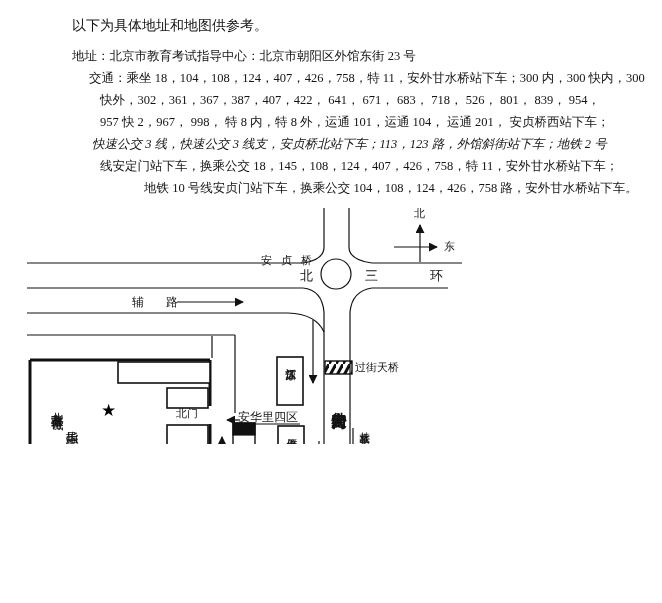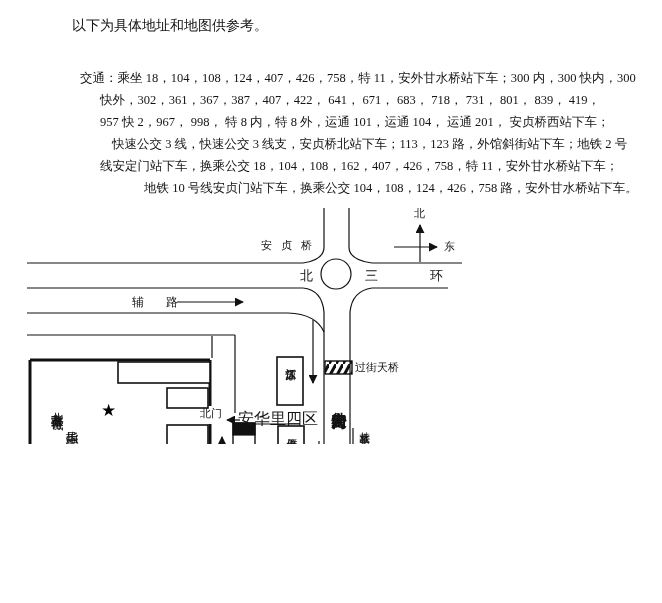--- a/index.html
+++ b/index.html
@@ -7,41 +7,42 @@
         font-family:"Liberation Serif","DejaVu Serif",serif;color:#111111;}
   .doc-line{position:absolute;white-space:pre;font-size:12.5px;line-height:1.2;
             font-family:"Liberation Serif","DejaVu Serif",serif;color:#141414;}
   .doc-title{font-size:14px;}
   .map-svg{position:absolute;left:0;top:0;}
   .lbl{position:absolute;white-space:pre;color:#141414;
        font-family:"Liberation Serif","DejaVu Serif",serif;line-height:1.06;}
   .v{writing-mode:vertical-rl;text-orientation:upright;}
   .ring{font-size:13px;letter-spacing:52px;}
   .fu{font-size:12px;letter-spacing:22px;}
-  .anzhenqiao{font-size:11px;letter-spacing:9px;}
+  .anzhenqiao{font-size:11px;letter-spacing:9px;margin-top:15px;}
   .s11{font-size:11px;}
-  .s12{font-size:16px;}
+  .s12{font-size:12px;}
   .s13{font-size:13px;}
   .avenue{font-size:15px;font-weight:bold;letter-spacing:0.5px;}
   .stop{font-size:10.5px;letter-spacing:1px;}
   .center-name{font-size:12.5px;letter-spacing:1px;}
   .star{font-size:17px;color:#000;}
   .pmark{font-size:10px;color:#666;font-family:"DejaVu Sans",sans-serif;}
 </style>
 </head>
 <body>
 
 <div class="page">
 
   <div class="doc-line doc-title" style="left:72px;top:18px;">以下为具体地址和地图供参考。</div>
-  <div class="doc-line" style="left:80px;top:71px;">交通：乘坐 18，104，108，124，407，426，758，特 11，安外甘水桥站下车；300 内，300 快内，300</div>
-  <div class="doc-line" style="left:100px;top:93px;">快外，302，361，367，387，407，422， 641， 671， 683， 718， 731， 801， 839， 419，</div>
+  <div class="doc-line" style="left:72px;top:49px;">地址：北京市教育考试指导中心：北京市朝阳区外馆东街 23 号</div>
+  <div class="doc-line" style="left:89px;top:71px;">交通：乘坐 18，104，108，124，407，426，758，特 11，安外甘水桥站下车；300 内，300 快内，300</div>
+  <div class="doc-line" style="left:100px;top:93px;">快外，302，361，367，387，407，422， 641， 671， 683， 718， 526， 801， 839， 954，</div>
   <div class="doc-line" style="left:100px;top:115px;">957 快 2，967， 998， 特 8 内，特 8 外，运通 101，运通 104， 运通 201， 安贞桥西站下车；</div>
-  <div class="doc-line" style="left:112px;top:137px;">快速公交 3 线，快速公交 3 线支，安贞桥北站下车；113，123 路，外馆斜街站下车；地铁 2 号</div>
-  <div class="doc-line" style="left:100px;top:159px;">线安定门站下车，换乘公交 18，104，108，162，407，426，758，特 11，安外甘水桥站下车；</div>
+  <div class="doc-line" style="left:92px;top:137px;font-style:italic;">快速公交 3 线，快速公交 3 线支，安贞桥北站下车；113，123 路，外馆斜街站下车；地铁 2 号</div>
+  <div class="doc-line" style="left:100px;top:159px;">线安定门站下车，换乘公交 18，145，108，124，407，426，758，特 11，安外甘水桥站下车；</div>
   <div class="doc-line" style="left:100px;top:181px;margin-left:44px;">地铁 10 号线安贞门站下车，换乘公交 104，108，124，426，758 路，安外甘水桥站下车。</div>
 
   <svg class="map-svg" width="662" height="603" viewBox="0 0 662 603">
     <defs>
       <marker id="ah" viewBox="0 0 10 10" refX="9" refY="5" markerWidth="9" markerHeight="9" orient="auto" markerUnits="userSpaceOnUse">
         <path d="M0 0 L10 5 L0 10 Z" fill="#111"></path>
       </marker>
       <pattern id="hatch" width="7" height="13" patternUnits="userSpaceOnUse">
         <path d="M0 13 L7 0" stroke="#111" stroke-width="3"></path>
       </pattern>
@@ -155,21 +156,21 @@
   <div class="lbl anzhenqiao" style="left:261px;top:240px;">安贞桥</div>
   <div class="lbl s11" style="left:414px;top:208px;">北</div>
   <div class="lbl s11" style="left:444px;top:241px;">东</div>
   <div class="lbl ring" style="left:267px;top:269px;margin-left:33px;">北三环</div>
   <div class="lbl fu" style="left:132px;top:296px;">辅路</div>
   <div class="lbl s11" style="left:355px;top:362px;">过街天桥</div>
   <div class="lbl s11 v" style="left:284px;top:360px;">江苏饭店</div>
   <div class="lbl s12" style="left:238px;top:411px;">安华里四区</div>
   <div class="lbl center-name v" style="left:50px;top:402px;">北京市教育考试</div>
   <div class="lbl center-name v" style="left:65px;top:421px;">指导中心</div>
-  <div class="lbl s11" style="left:200px;top:408px;text-align:right;">北门</div>
+  <div class="lbl s11" style="left:176px;top:408px;text-align:right;">北门</div>
   <div class="lbl s11" style="left:184px;top:501px;">南门</div>
   <div class="lbl stop v" style="left:239px;top:437px;">安贞旅馆</div>
   <div class="lbl s11 v" style="left:285px;top:430px;">信义大厦</div>
   <div class="lbl avenue v" style="left:330px;top:399px;">安定门外大街</div>
   <div class="lbl stop v" style="left:304px;top:437px;">甘水桥车站</div>
   <div class="lbl stop v" style="left:359px;top:423px;">甘水桥车站</div>
   <div class="lbl s13" style="left:216px;top:531px;">外馆斜街</div>
   <div class="lbl s13" style="left:330px;top:553px;letter-spacing:1px;">青年沟路西口</div>
   <div class="lbl star" style="left:101px;top:402px;">★</div>
   <div class="lbl pmark" style="left:448px;top:587px;">↵</div>

